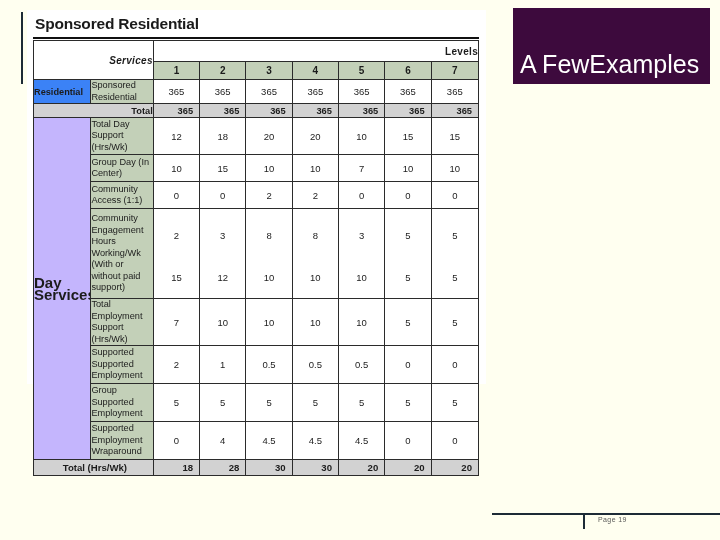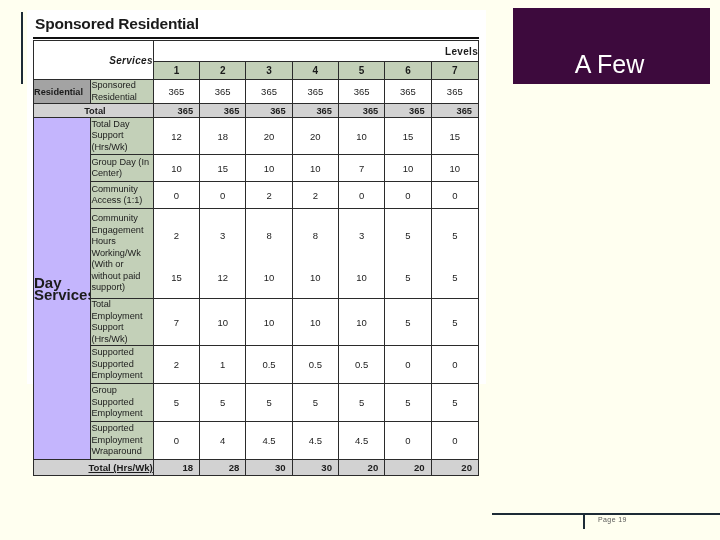--- a/index.html
+++ b/index.html
@@ -114,21 +114,21 @@
   }
   .hdr-num {
     background: #c3d0b8;
     font-weight: bold;
     font-size: 10px;
     text-align: center;
     height: 17px;
   }
 
   td.grp {
-    background: #a3a3a3;
+    background: #3b82f6;
     font-weight: bold;
     font-size: 9.2px;
     padding-left: 3px;
     vertical-align: middle;
   }
   td.grp-day {
     background: #c4b5fd;
     font-weight: bold;
     font-size: 15px;
     padding-left: 4px;
@@ -147,37 +147,36 @@
     background: #ffffff;
     text-align: center;
     font-size: 9.5px;
   }
   tr.total-row td {
     background: #d2d2d2;
     font-weight: bold;
     font-size: 9.3px;
   }
   tr.total-row td.tlabel {
-    text-align: center;
+    text-align: right;
     padding-left: 3px;
     margin-left: 8px;
   }
   tr.total-row td.tval {
     text-align: right;
     padding-right: 6px;
   }
   tr.grand-row td {
     background: #d2d2d2;
     font-weight: bold;
     font-size: 9.6px;
   }
   tr.grand-row td.tlabel {
-    text-align: right;
+    text-align: center;
     padding-left: 3px;
-    text-decoration: underline;
   }
   tr.grand-row td.tval {
     text-align: right;
     padding-right: 6px;
   }
 
   
   td.val-stack {
     background: #ffffff;
     text-align: center;
@@ -214,20 +213,21 @@
     letter-spacing: 0.4px;
   }
 </style>
 </head>
 <body>
 
 <div id="left-accent"></div>
 
 <div id="title-box">
   <div class="tline">A Few</div>
+  <div class="tline">Examples</div>
 </div>
 
 <div id="table-panel">
 
   <div id="panel-title">Sponsored Residential</div>
   <div id="panel-title-rule"></div>
 
   <table class="matrix">
     <colgroup>
       <col style="width:57px">

